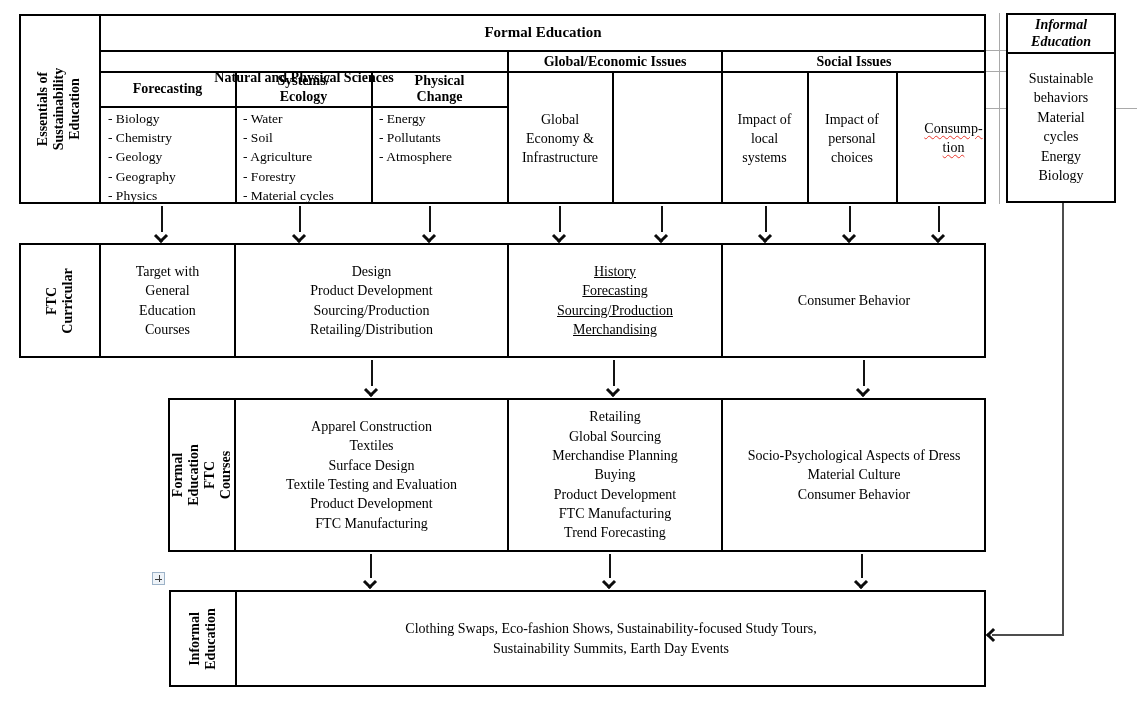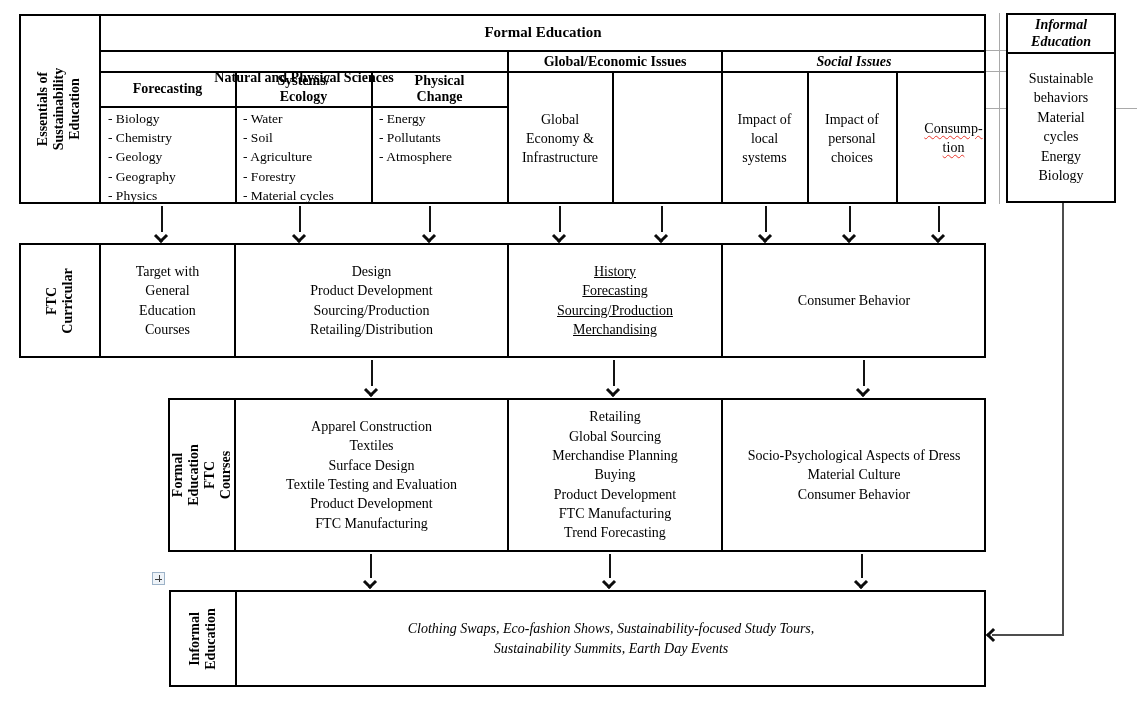--- a/index.html
+++ b/index.html
@@ -54,21 +54,21 @@
   <div class="rotwrap" style="left:19px;top:14px;width:81px;height:190px;">
     <span class="rot">Essentials of
 Sustainability
 Education</span>
   </div>
 
   <div class="cell b" style="left:100px;top:14px;width:886px;height:36px;font-size:15px;">Formal Education</div>
 
   <div class="cell b" style="left:100px;top:66px;width:408px;height:22px;">Natural and Physical Sciences</div>
   <div class="cell b" style="left:508px;top:50px;width:214px;height:22px;">Global/Economic Issues</div>
-  <div class="cell b" style="left:722px;top:50px;width:264px;height:22px;font-style:italic;">Social Issues</div>
+  <div class="cell b" style="left:722px;top:50px;width:264px;height:22px;">Social Issues</div>
 
   <div class="cell b hdr" style="left:100px;top:72px;width:135px;height:34px;">Forecasting</div>
   <div class="cell b hdr" style="left:236px;top:72px;width:135px;height:34px;">Systems/
 Ecology</div>
   <div class="cell b hdr" style="left:372px;top:72px;width:135px;height:34px;">Physical
 Change</div>
 
   <div class="list" style="left:108px;top:109px;width:126px;">- Biology
 - Chemistry
 - Geology
@@ -230,20 +230,20 @@
       <div class="vb"></div>
   </div>
 
   <div class="box" style="left:169px;top:590px;width:817px;height:97px;"></div>
   <div class="vl" style="left:235px;top:590px;height:97px;"></div>
 
   <div class="rotwrap" style="left:169px;top:590px;width:67px;height:97px;">
     <span class="rot">Informal
 Education</span>
   </div>
-  <div class="cell" style="left:236px;top:590px;width:750px;height:97px;line-height:19.5px;font-style:italic;">Clothing Swaps, Eco-fashion Shows, Sustainability-focused Study Tours,
+  <div class="cell" style="left:236px;top:590px;width:750px;height:97px;line-height:19.5px;">Clothing Swaps, Eco-fashion Shows, Sustainability-focused Study Tours,
 Sustainability Summits, Earth Day Events</div>
 
   <div class="abs" style="left:1062px;top:203px;width:2px;height:433px;background:#4d4d4d;"></div>
   <div class="abs" style="left:992px;top:634px;width:71px;height:2px;background:#4d4d4d;"></div>
   <i class="chevl" style="left:988px;top:630px;"></i>
 
 </div>
 
 </body></html>

